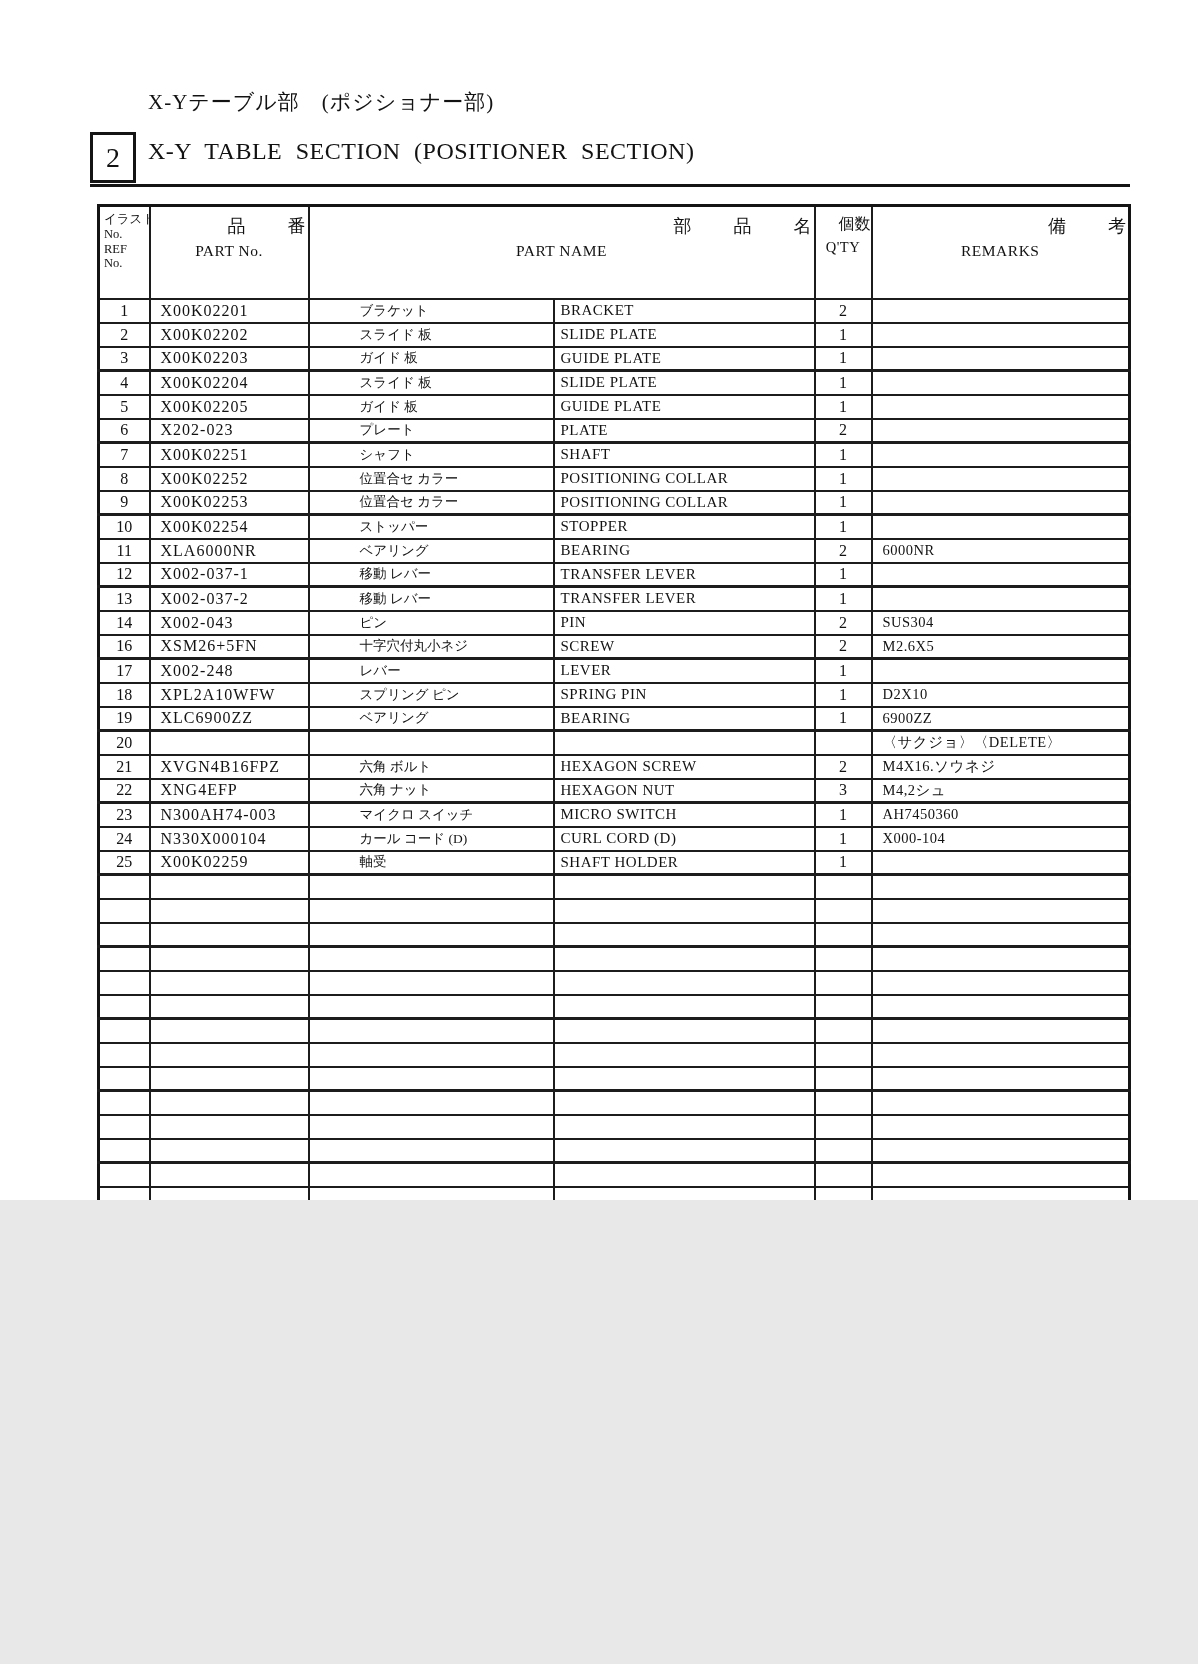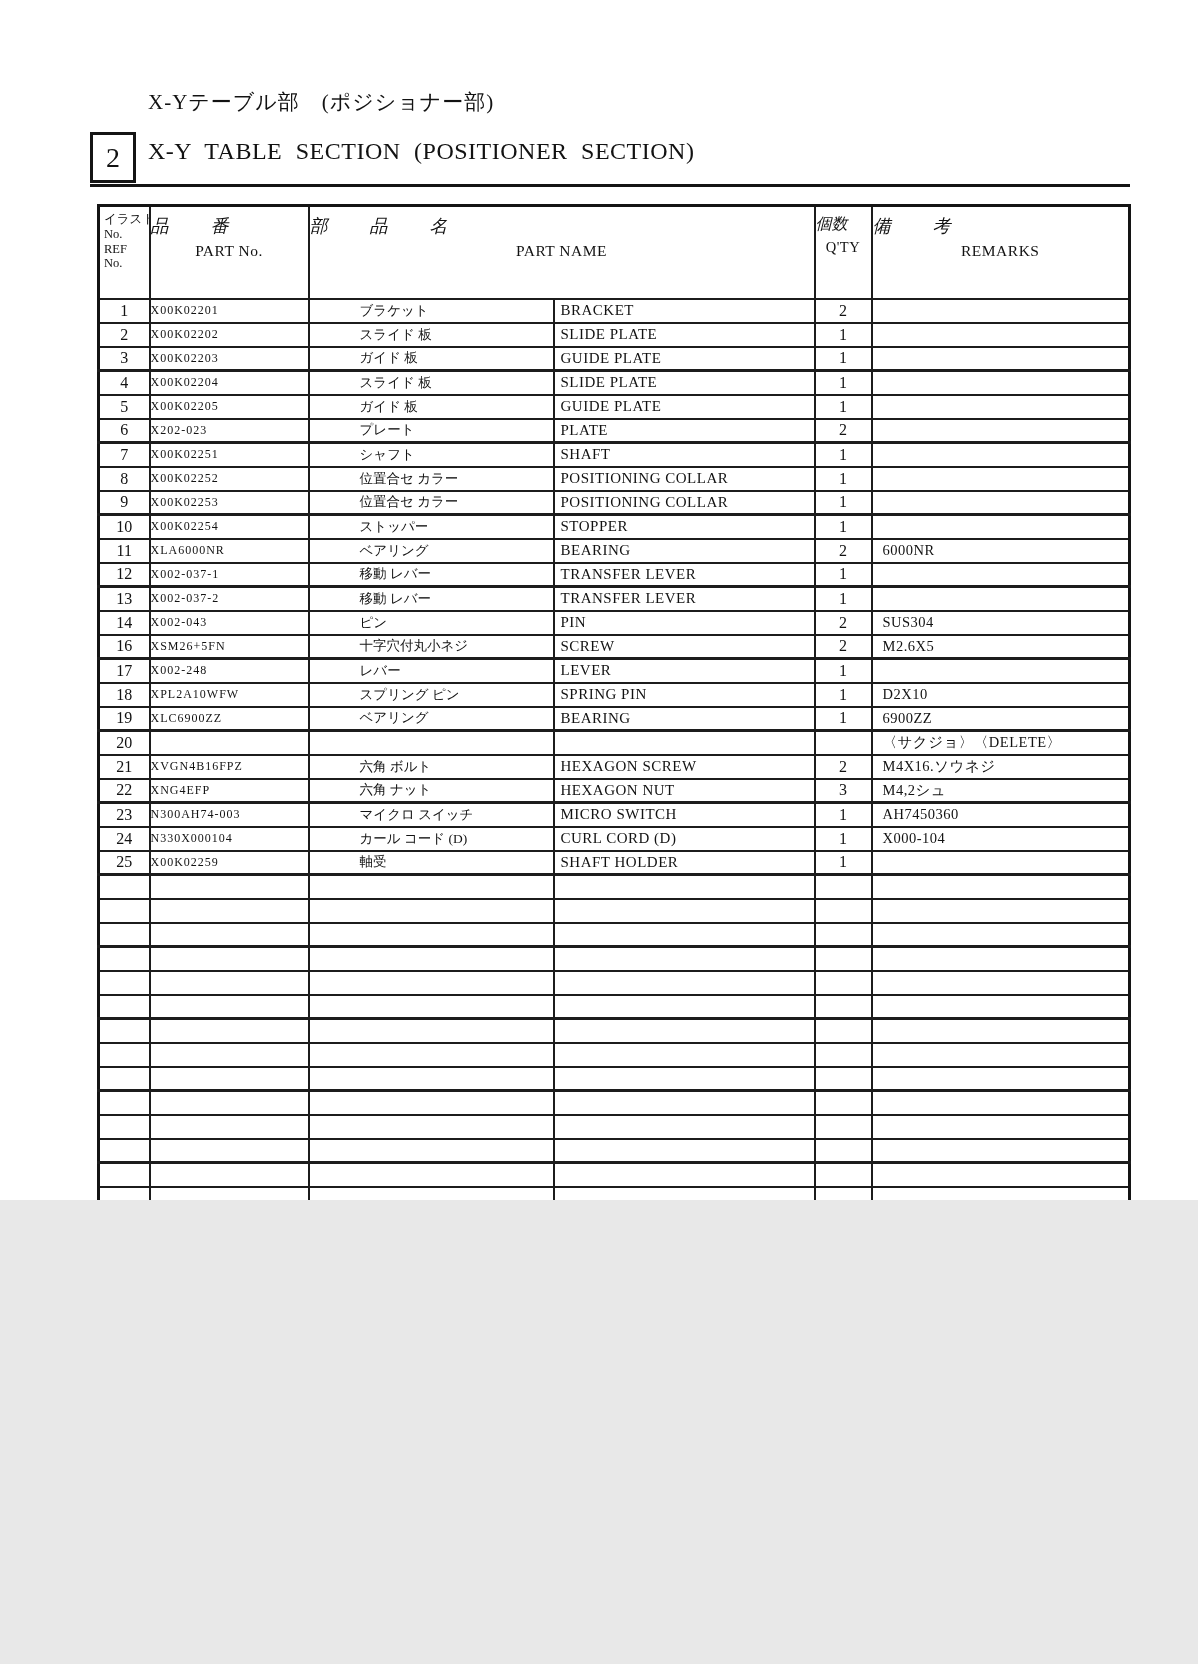--- a/index.html
+++ b/index.html
@@ -38,27 +38,27 @@
     width:1031px;
     border-collapse:collapse; table-layout:fixed;
     border:3px solid #141414;
   }
   .parts-table th, .parts-table td {
     border:2px solid #1c1c1c;
     overflow:hidden; white-space:nowrap;
   }
   thead th { height:93px; vertical-align:top; font-weight:normal; padding-top:7px; }
   th.c-ref { text-align:left; padding:5px 2px 0 4px; font-size:12.5px; line-height:1.18; }
-  .hdr-jp  { font-size:18px; text-align:left; letter-spacing:2px;font-style:italic; }
+  .hdr-jp  { font-size:18px; text-align:right; letter-spacing:2px; }
   .hdr-en  { font-size:15.5px; text-align:center; margin-top:4px; letter-spacing:0.5px; }
   th.c-qty .hdr-jp { font-size:16px; letter-spacing:0; }
   th.c-qty .hdr-en { font-size:14.5px; }
   tbody td { height:24px; font-size:15px; vertical-align:middle; }
   td.c-ref     { text-align:center; font-size:16px; }
-  td.c-partno  { font-size:12px; letter-spacing:1px; }
+  td.c-partno  { padding-left:10px; font-size:16px; letter-spacing:1px; }
   td.c-nameja  { padding-left:50px; font-size:13.5px; }
   td.c-nameen  { padding-left:6px; font-size:15px; letter-spacing:0.5px; }
   td.c-qty     { text-align:center; font-size:16px; }
   td.c-remarks { padding-left:10px; font-size:14.5px; letter-spacing:0.5px; }
   
   tbody tr:nth-child(3n) td { border-bottom-width:3px; }
   thead tr th { border-bottom-width:3px; }
   
   .doc-number {
     position:absolute; left:970px; top:1512px;

